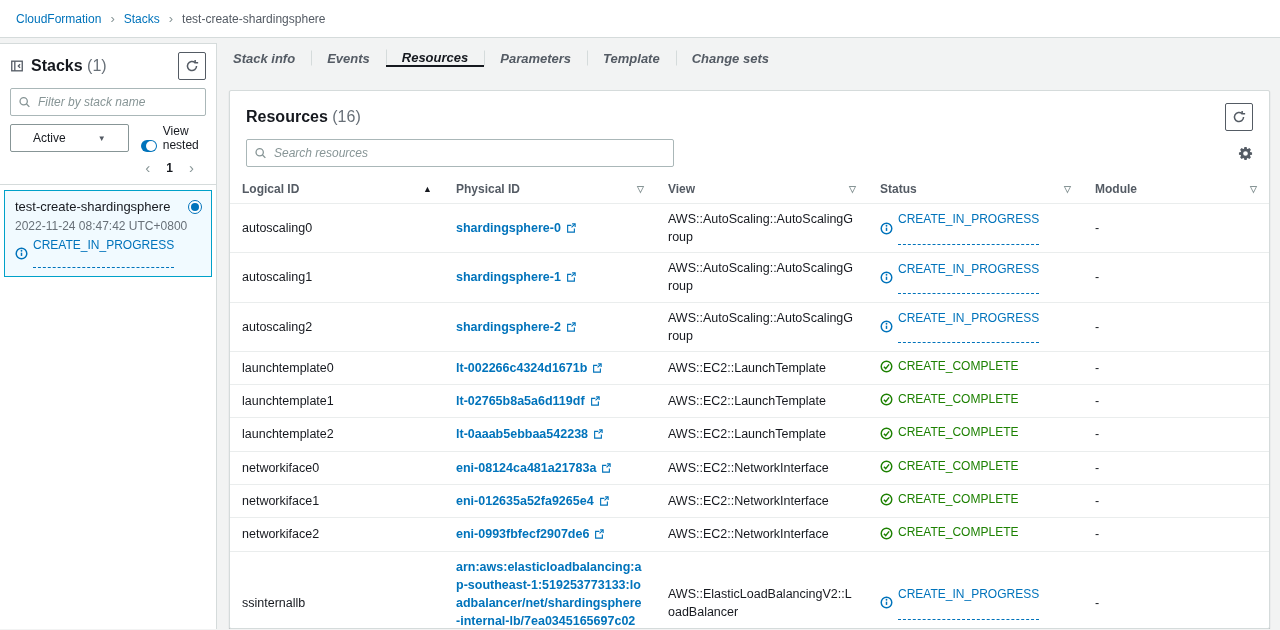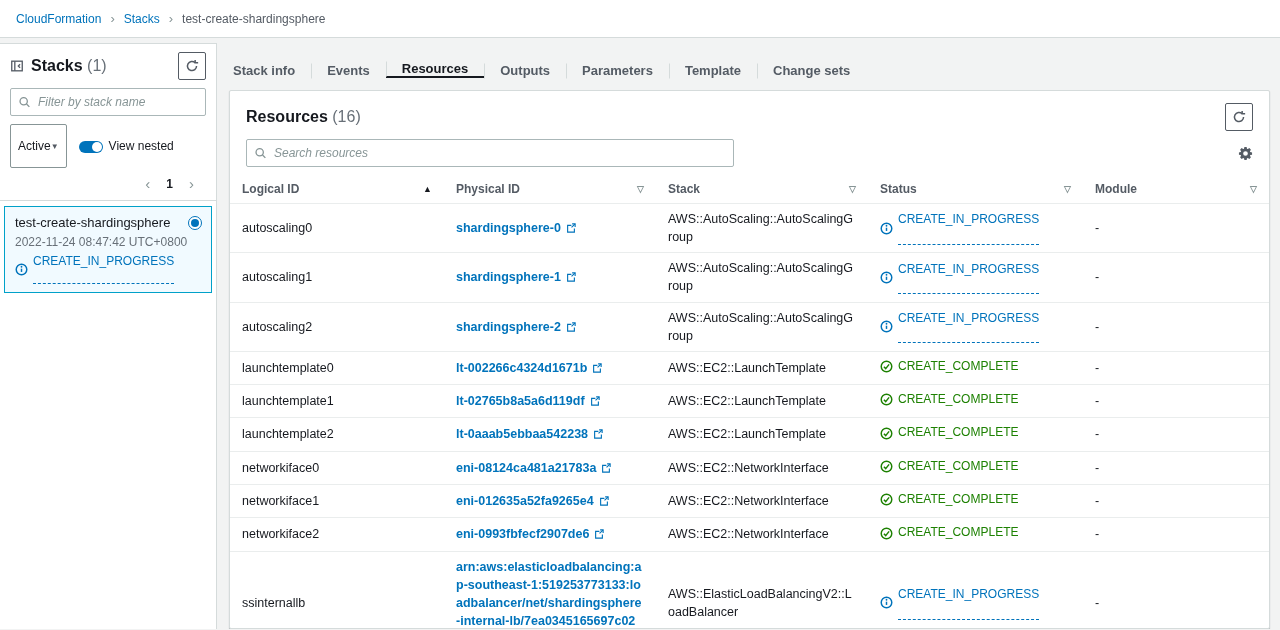--- a/index.html
+++ b/index.html
@@ -44,22 +44,22 @@
   .input-wrap input{
     width:100%; height:28px; border:1px solid #aab7b8; border-radius:2px;
     padding:0 8px 0 27px; font-size:12px; color:var(--text); background:#fff;
     font-family:"Liberation Sans", sans-serif;
   }
   .input-wrap input::placeholder{color:#879596; font-style:italic;}
   .search-ic{position:absolute; left:8px; top:50%; transform:translateY(-50%); color:#879596; display:inline-flex;}
   .search-ic svg{width:13px; height:13px;}
   .sb-controls{display:flex; align-items:center; gap:12px; padding:0 10px 6px;}
   .select-box{
-    height:44px; border:1px solid #879596; border-radius:2px; background:#fff;
-    display:flex; align-items:center; gap:0; padding:0 7px; font-size:12px; cursor:pointer;
+    height:28px; border:1px solid #879596; border-radius:2px; background:#fff;
+    display:flex; align-items:center; gap:32px; padding:0 22px; font-size:12px; cursor:pointer;
   }
   .caret{font-size:8px; color:var(--muted);}
   .toggle-wrap{display:flex; align-items:flex-end; gap:6px; cursor:pointer;}
   .toggle{width:24px; height:12px; border-radius:7px; background:var(--link); position:relative; display:inline-block;}
   .toggle::after{content:""; position:absolute; right:1px; top:1px; width:10px; height:10px; border-radius:50%; background:#fff;}
   .toggle-label{font-size:12px;}
   .sb-pagination{display:flex; justify-content:flex-end; align-items:center; gap:16px; padding:2px 22px 9px; font-size:12px;}
   .page-arrow{color:#879596; font-size:15px; line-height:1; cursor:pointer;}
   .page-num{font-weight:700; color:var(--text);}
   .sb-divider{border-top:1px solid var(--border);}
@@ -73,38 +73,38 @@
     border:1px solid var(--link); background:#fff; display:flex; align-items:center; justify-content:center;
   }
   .radio-dot{width:8px; height:8px; border-radius:50%; background:var(--link);}
   .card-time{color:var(--light-muted); font-size:12px; margin-bottom:5px;}
   .card-status{color:var(--link); font-size:12px; display:flex; align-items:center; gap:5px; cursor:pointer;}
   .st-ic{display:inline-flex; flex:0 0 auto;}
   .st-ic svg{width:13px; height:13px;}
   .dashed{border-bottom:1px dashed currentColor; padding-bottom:15px;}
   
   .main{flex:1; min-width:0; display:flex; flex-direction:column; overflow:hidden;}
-  .tab-bar{display:flex; align-items:flex-end; height:40px; padding-left:0;}
+  .tab-bar{display:flex; align-items:center; height:40px; padding-left:0;font-style:italic;}
   .tab{
     position:relative; display:flex; align-items:center; padding:0 16px;
     font-size:13px; font-weight:700; color:var(--muted); cursor:pointer;
   }
   .tab + .tab::before{
     content:""; position:absolute; left:0; top:50%; transform:translateY(-50%);
     width:1px; height:15px; background:var(--border);
   }
   .tab.active{color:var(--text); border-bottom:2px solid var(--text);}
   .panel{
     margin:12px 10px 0 12px; background:#fff; border:1px solid var(--border);
     border-radius:2px; box-shadow:0 1px 1px rgba(0,28,36,0.3); flex:1; overflow:hidden;
   }
   .panel-head{display:flex; align-items:center; padding:12px 16px 2px;}
   .panel-title{font-size:16px; font-weight:700;}
   .panel-tools{display:flex; align-items:center; padding:6px 16px 10px;}
-  .search-wrap{width:488px;}
+  .search-wrap{width:428px;}
   .gear{margin-left:auto; color:var(--muted); cursor:pointer; display:inline-flex;}
   .gear svg{width:15px; height:15px;}
   
   .res-table{width:100%; border-collapse:collapse; table-layout:fixed;}
   .res-table thead th{
     padding:5px 12px 7px; border-bottom:1px solid var(--row-border);
     font-size:12px; font-weight:700; color:var(--muted); text-align:right;
   }
   .th-wrap{display:flex; align-items:center; justify-content:space-between; gap:4px;}
   .sort-asc{color:var(--text); font-size:9px;}
@@ -197,21 +197,20 @@
           <span class="st-label dashed">CREATE_IN_PROGRESS</span>
         </div>
       </div>
     </aside>
 
     <main class="main">
       <nav class="tab-bar">
           <div class="tab">Stack info</div>
           <div class="tab">Events</div>
           <div class="tab active">Resources</div>
-          <div class="tab">Outputs</div>
           <div class="tab">Parameters</div>
           <div class="tab">Template</div>
           <div class="tab">Change sets</div>
         </nav>
 
       <section class="panel">
         <div class="panel-head">
           <h2 class="panel-title"><span>Resources</span> <span class="count">(16)</span></h2>
           <button class="icon-btn">
             <svg viewBox="0 0 16 16">
@@ -253,21 +252,21 @@
                   </div>
                 </th>
                 <th>
                   <div class="th-wrap">
                     <span>Physical ID</span>
                     <span class="sort-none">▽</span>
                   </div>
                 </th>
                 <th>
                   <div class="th-wrap">
-                    <span>Stack</span>
+                    <span>View</span>
                     <span class="sort-none">▽</span>
                   </div>
                 </th>
                 <th>
                   <div class="th-wrap">
                     <span>Status</span>
                     <span class="sort-none">▽</span>
                   </div>
                 </th>
                 <th>

